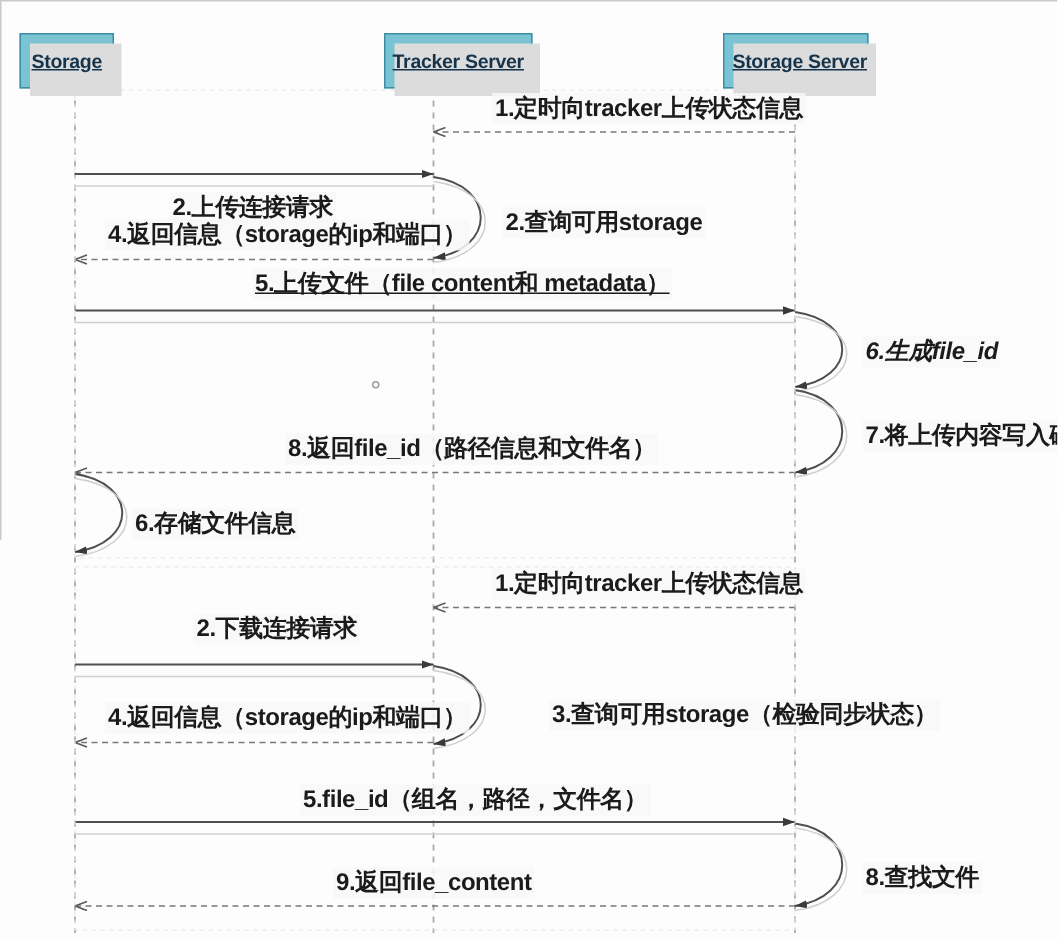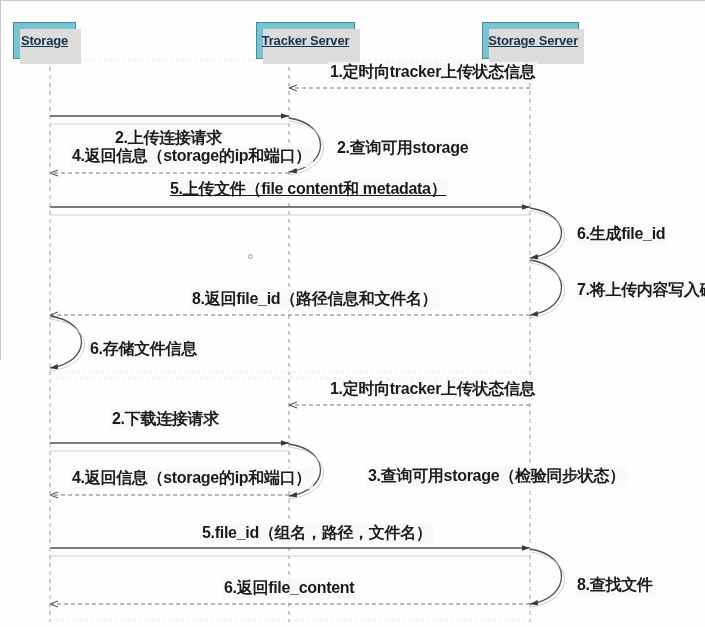--- a/index.html
+++ b/index.html
@@ -88,28 +88,28 @@
         <span class="actor-label">Storage Server</span>
       </div>
     </div>
 
   <div id="labels-layer">
       <div class="msg-label" style="left: 328px; top: 62px;">1.定时向tracker上传状态信息</div>
       <div class="msg-label" style="left: 113px; top: 91px; margin-top: 37px;">2.上传连接请求</div>
       <div class="msg-label" style="left: 335px; top: 138px;">2.查询可用storage</div>
       <div class="msg-label" style="left: 70px; top: 146px;">4.返回信息（storage的ip和端口）</div>
       <div class="msg-label" style="left: 168px; top: 179px; text-decoration: underline;">5.上传文件（file content和 metadata）</div>
-      <div class="msg-label" style="left: 575px; top: 224px;">6.生成file_id</div>
+      <div class="msg-label" style="left: 575px; top: 224px; font-style: italic;">6.生成file_id</div>
       <div class="msg-label" style="left: 575px; top: 280px;">7.将上传内容写入磁盘</div>
       <div class="msg-label" style="left: 190px; top: 289px;">8.返回file_id（路径信息和文件名）</div>
       <div class="msg-label" style="left: 88px; top: 339px;">6.存储文件信息</div>
       <div class="msg-label" style="left: 328px; top: 379px;">1.定时向tracker上传状态信息</div>
-      <div class="msg-label" style="left: 110px; top: 409px;">2.下载连接请求</div>
+      <div class="msg-label" style="left: 129px; top: 409px;">2.下载连接请求</div>
       <div class="msg-label" style="left: 337px; top: 466px; margin-left: 29px;">3.查询可用storage（检验同步状态）</div>
       <div class="msg-label" style="left: 70px; top: 468px;">4.返回信息（storage的ip和端口）</div>
       <div class="msg-label" style="left: 200px; top: 523px; text-align: right;">5.file_id（组名，路径，文件名）</div>
       <div class="msg-label" style="left: 575px; top: 575px;">8.查找文件</div>
-      <div class="msg-label" style="left: 222px; top: 578px;">6.返回file_content</div>
+      <div class="msg-label" style="left: 222px; top: 578px;">9.返回file_content</div>
     </div>
 
   <div class="dot" style="left:248px;top:254px;"></div>
 
 </div>
 
 </body></html>

